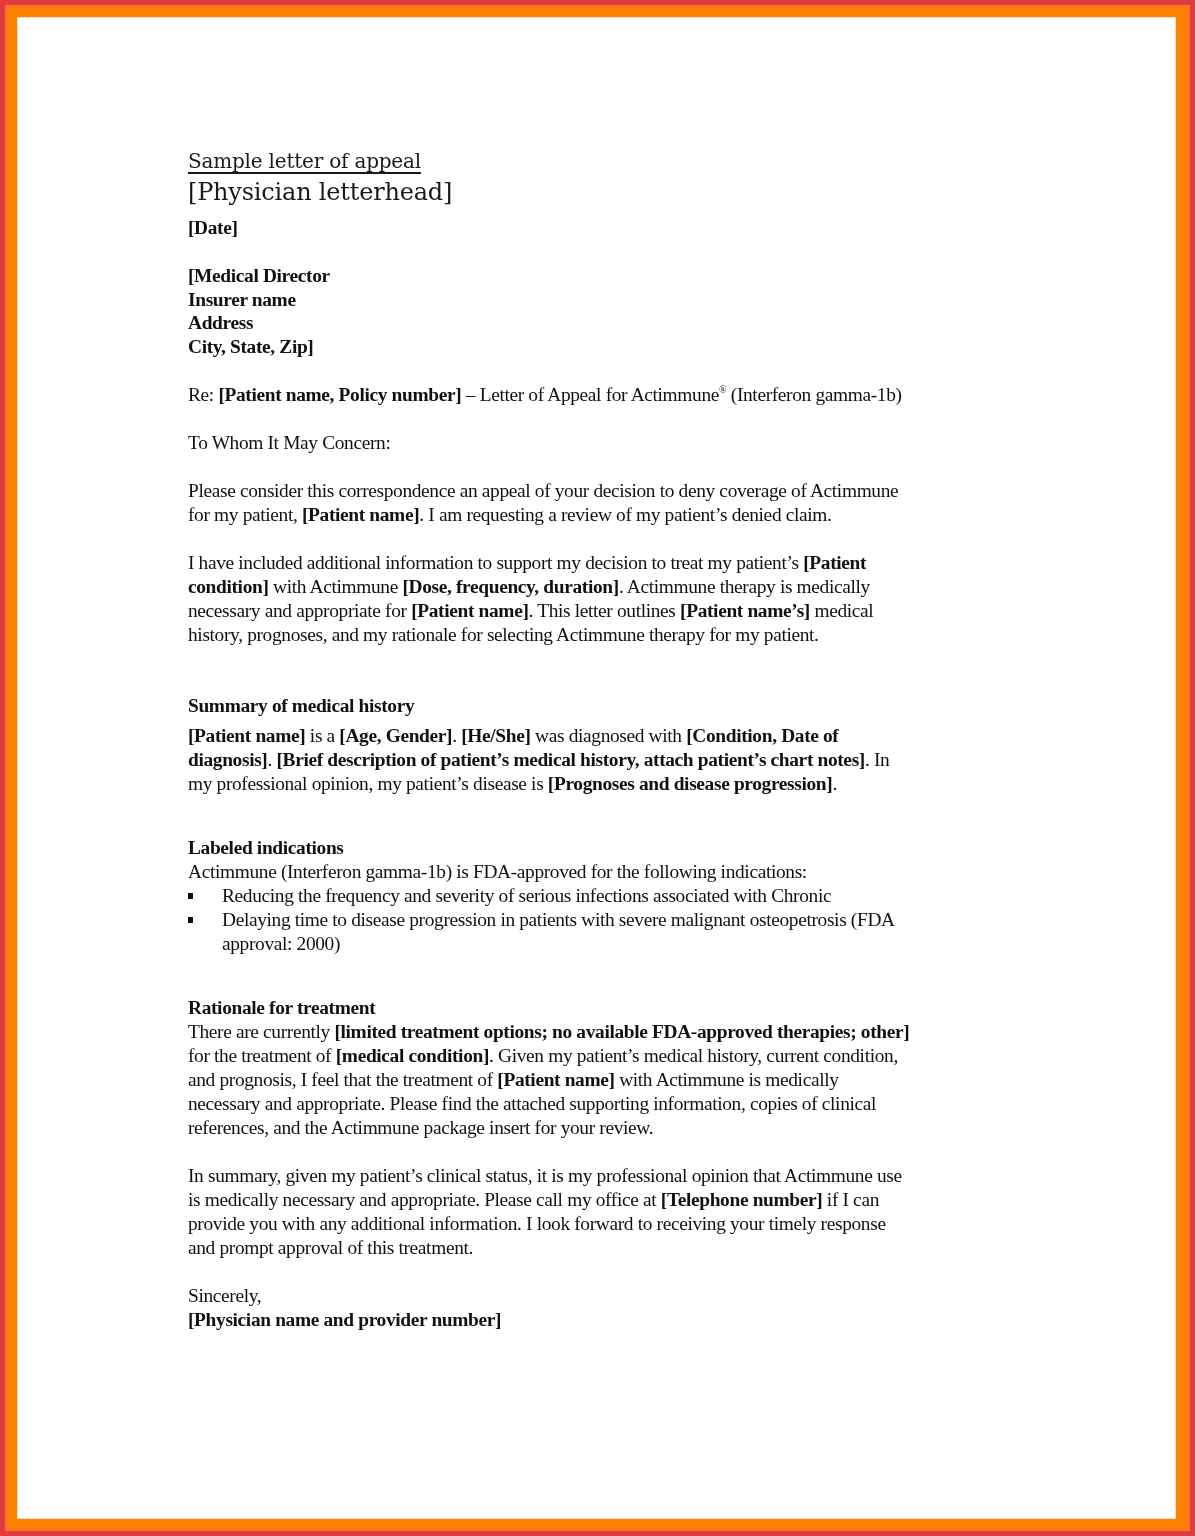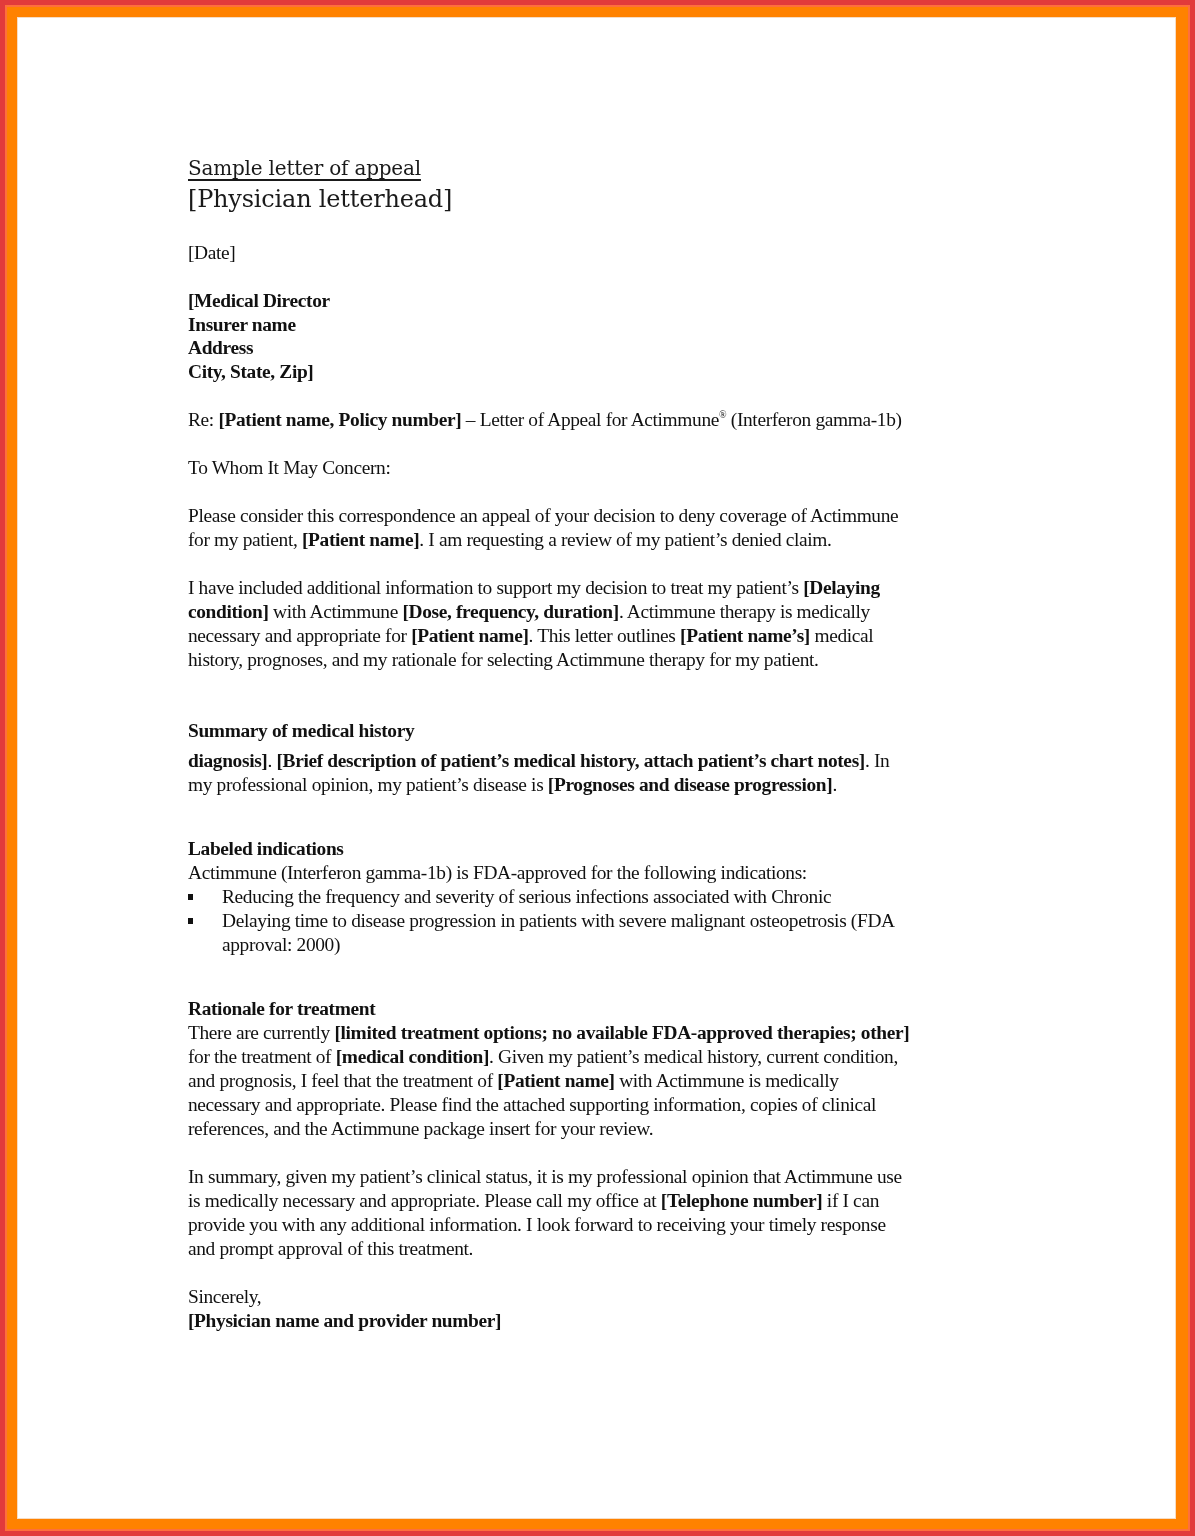--- a/index.html
+++ b/index.html
@@ -31,21 +31,21 @@
     .page {
       position: absolute;
       left: 17px; top: 17px;
       width: 1159px; height: 1502px;
       background: #ffffff;
       box-shadow: inset 0 0 0 1px #f6dcc4;
     }
     .content {
       position: absolute;
       left: 188px;
-      top: 153px;
+      top: 146px;
       width: 830px;
       font-family: "Liberation Serif", serif;
       color: #111111;
       font-size: 19.4px;
       line-height: 24px;
       letter-spacing: -0.35px;
     }
     .title {
       font-family: "DejaVu Serif", serif;
       font-size: 20px;
@@ -56,22 +56,22 @@
       color: #1a1a1a;
     }
     .letterhead {
       font-family: "DejaVu Serif", serif;
       font-size: 24px;
       line-height: 30px;
       letter-spacing: -0.2px;
       color: #1a1a1a;
     }
     .date {
-      font-weight: normal;
-      margin-top: 27px;
+      font-weight: bold;
+      margin-top: 9px;
       line-height: 24px;
     }
     .address {
       margin-top: 24px;
       font-weight: bold;
       line-height: 23.5px;
     }
     .address div { white-space: nowrap; }
     .re-line {
       margin-top: 25px;
@@ -138,29 +138,30 @@
   </div>
 
   <div class="salutation">To Whom It May Concern:</div>
 
   <div class="para">
     <span class="line">Please consider this correspondence an appeal of your decision to deny coverage of Actimmune</span>
     <span class="line"><span>for my patient, </span><b>[Patient name]</b><span>.  I am requesting a review of my patient’s denied claim.</span></span>
   </div>
 
   <div class="para">
-    <span class="line"><span>I have included additional information to support my decision to treat my patient’s </span><b>[Delaying</b></span>
+    <span class="line"><span>I have included additional information to support my decision to treat my patient’s </span><b>[Patient</b></span>
     <span class="line"><b>condition]</b><span> with Actimmune </span><b>[Dose, frequency, duration]</b><span>.  Actimmune therapy is medically</span></span>
     <span class="line"><span>necessary and appropriate for </span><b>[Patient name]</b><span>.  This letter outlines </span><b>[Patient name’s]</b><span> medical</span></span>
     <span class="line">history, prognoses, and my rationale for selecting Actimmune therapy for my patient.</span>
   </div>
 
   <div class="para-gap2">
     <div class="section-heading">Summary of medical history</div>
     <div class="after-heading">
+      <span class="line"><b>[Patient name]</b><span> is a </span><b>[Age, Gender]</b><span>.  </span><b>[He/She]</b><span> was diagnosed with </span><b>[Condition, Date of</b></span>
       <span class="line"><b>diagnosis]</b><span>.  </span><b>[Brief description of patient’s medical history, attach patient’s chart notes]</b><span>.  In</span></span>
       <span class="line"><span>my professional opinion, my patient’s disease is </span><b>[Prognoses and disease progression]</b><span>.</span></span>
     </div>
   </div>
 
   <div style="margin-top:40px;">
     <div class="section-heading">Labeled indications</div>
     <div>Actimmune (Interferon gamma-1b) is FDA-approved for the following indications:</div>
     <ul class="bullets">
       <li>

